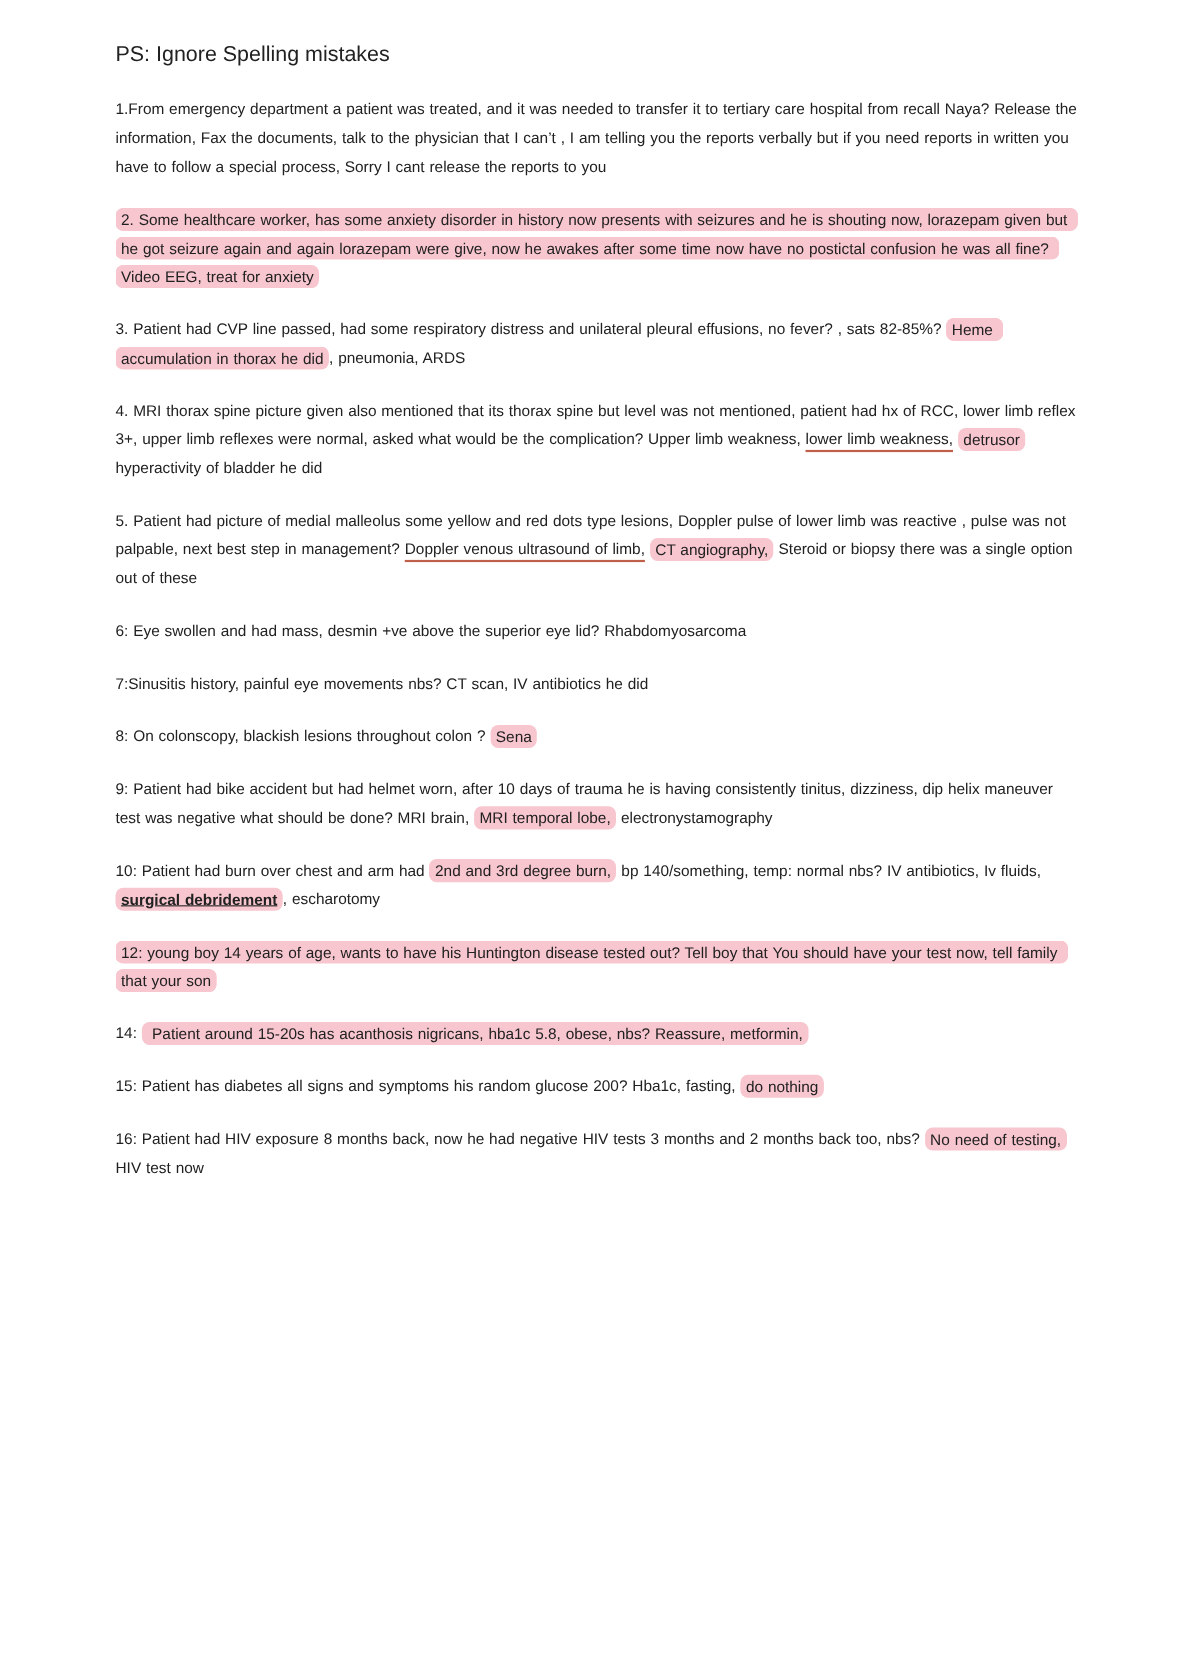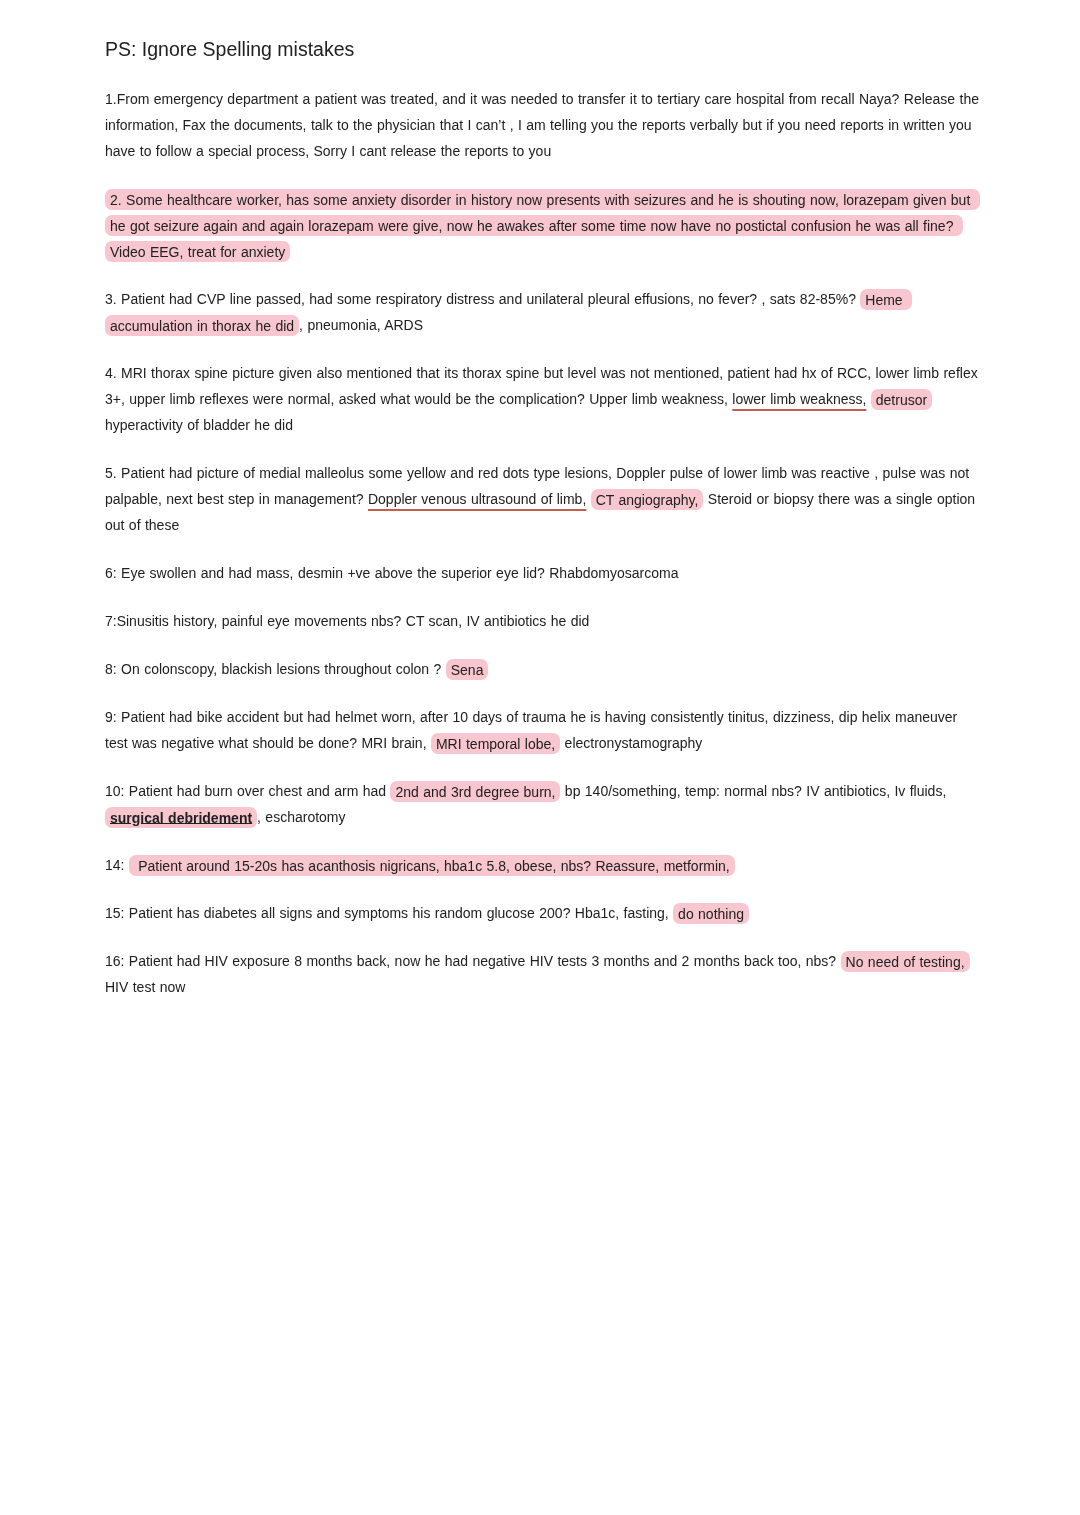--- a/index.html
+++ b/index.html
@@ -93,20 +93,21 @@
         <p class="question"><span class="seg-plain">1.From emergency department a patient was treated, and it was needed to transfer it to tertiary care hospital from recall Naya? Release the information, Fax the documents, talk to the physician that I can’t , I am telling you the reports verbally but if you need reports in written you have to follow a special process, Sorry I cant release the reports to you</span></p>
         <p class="question"><span class="seg-highlight">2. Some healthcare worker, has some anxiety disorder in history now presents with seizures and he is shouting now, lorazepam given but he got seizure again and again lorazepam were give, now he awakes after some time now have no postictal confusion he was all fine? Video EEG, treat for anxiety</span></p>
         <p class="question"><span class="seg-plain">3. Patient had CVP line passed, had some respiratory distress and unilateral pleural effusions, no fever? , sats 82-85%? </span><span class="seg-highlight">Heme accumulation in thorax he did</span><span class="seg-plain">, pneumonia, ARDS</span></p>
         <p class="question"><span class="seg-plain">4. MRI thorax spine picture given also mentioned that its thorax spine but level was not mentioned, patient had hx of RCC, lower limb reflex 3+, upper limb reflexes were normal, asked what would be the complication? Upper limb weakness, </span><span class="seg-underline">lower limb weakness,</span><span class="seg-plain"> </span><span class="seg-highlight">detrusor</span><span class="seg-plain"> hyperactivity of bladder he did</span></p>
         <p class="question"><span class="seg-plain">5. Patient had picture of medial malleolus some yellow and red dots type lesions, Doppler pulse of lower limb was reactive , pulse was not palpable, next best step in management? </span><span class="seg-underline">Doppler venous ultrasound of limb,</span><span class="seg-plain"> </span><span class="seg-highlight">CT angiography,</span><span class="seg-plain"> Steroid or biopsy there was a single option out of these</span></p>
         <p class="question"><span class="seg-plain">6: Eye swollen and had mass, desmin +ve above the superior eye lid? Rhabdomyosarcoma</span></p>
         <p class="question"><span class="seg-plain">7:Sinusitis history, painful eye movements nbs? CT scan, </span><span class="seg-bold">IV antibiotics</span><span class="seg-plain"> he did</span></p>
         <p class="question"><span class="seg-plain">8: On colonscopy, blackish lesions throughout colon ? </span><span class="seg-highlight">Sena</span></p>
         <p class="question"><span class="seg-plain">9: Patient had bike accident but had helmet worn, after 10 days of trauma he is having consistently tinitus, dizziness, dip helix maneuver test was negative what should be done? MRI brain, </span><span class="seg-highlight">MRI temporal lobe,</span><span class="seg-plain"> electronystamography</span></p>
         <p class="question"><span class="seg-plain">10: Patient had burn over chest and arm had </span><span class="seg-highlight">2nd and 3rd degree burn,</span><span class="seg-plain"> bp 140/something, temp: normal nbs? IV antibiotics, Iv fluids, </span><span class="seg-highlight-bold">surgical debridement</span><span class="seg-plain">, escharotomy</span></p>
+        <p class="question"><span class="seg-highlight">12: young boy 14 years of age, wants to have his Huntington disease tested out? Tell boy that You should have your test now, tell family that your son</span></p>
         <p class="question"><span class="seg-plain">14: </span><span class="seg-highlight"> Patient around 15-20s has acanthosis nigricans, hba1c 5.8, obese, nbs? Reassure, metformin,</span></p>
         <p class="question"><span class="seg-plain">15: Patient has diabetes all signs and symptoms his random glucose 200? Hba1c, fasting, </span><span class="seg-highlight">do nothing</span></p>
         <p class="question"><span class="seg-plain">16: Patient had HIV exposure 8 months back, now he had negative HIV tests 3 months and 2 months back too, nbs? </span><span class="seg-highlight">No need of testing,</span><span class="seg-plain"> HIV test now</span></p>
       </div>
   </div>
 
   <div class="page-indicator">1/8</div>
 
   <div class="separator-band"></div>
 </div>

